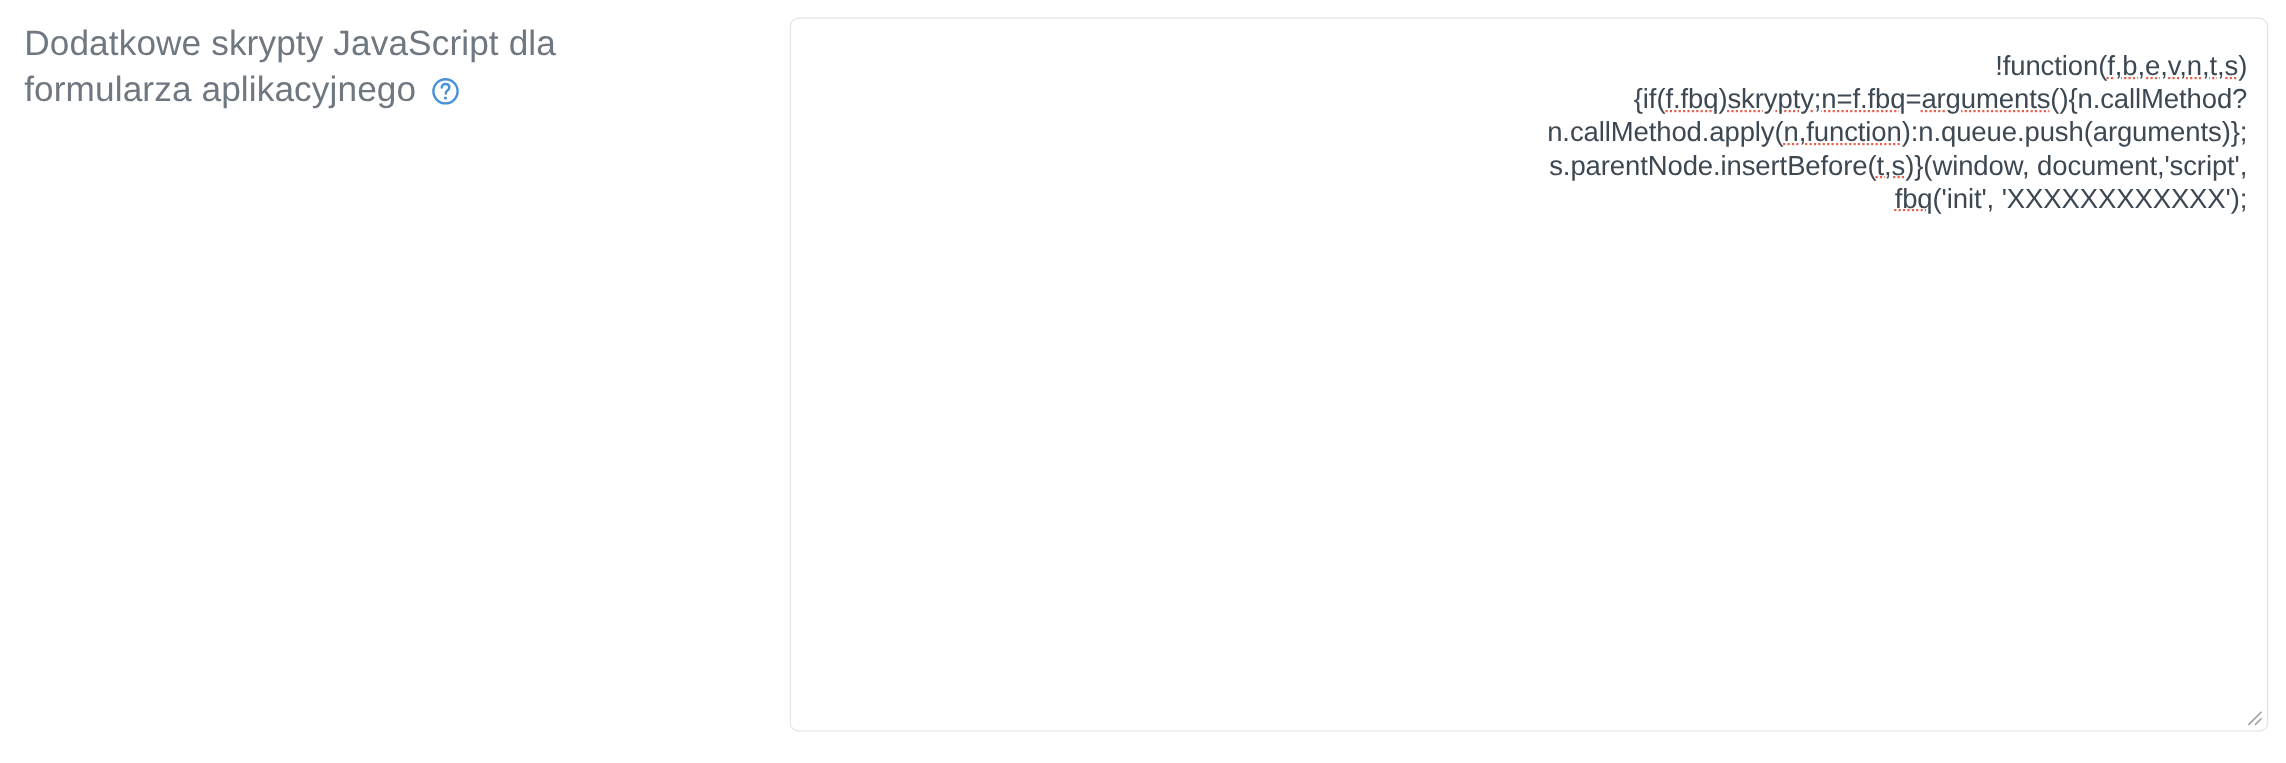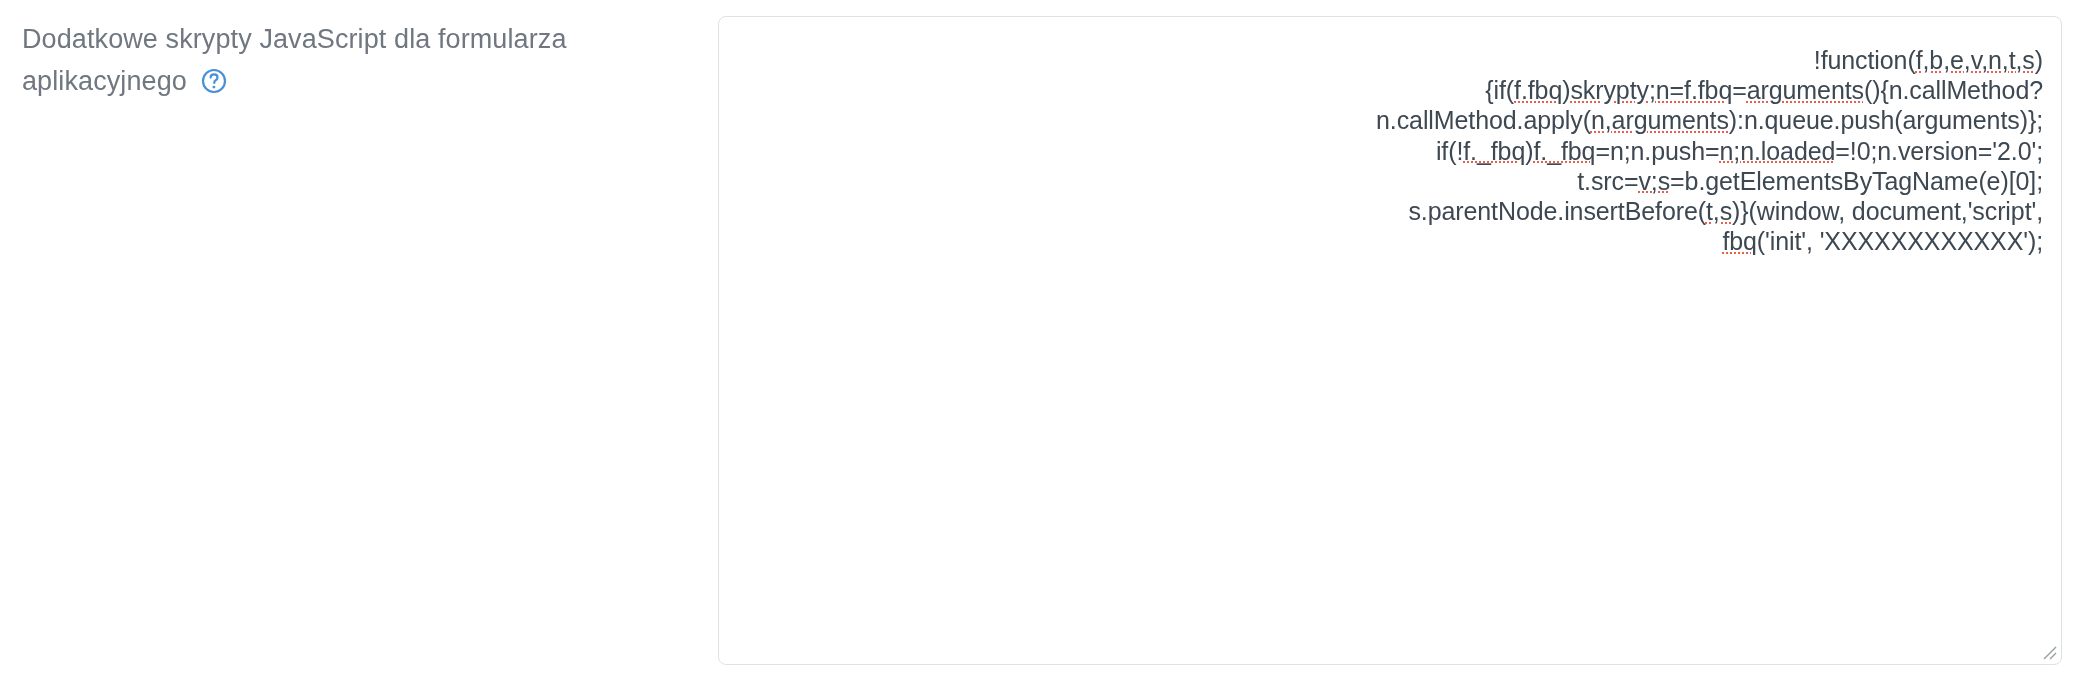--- a/index.html
+++ b/index.html
@@ -22,21 +22,21 @@
 
   
   .label-col {
     position: absolute;
     left: 22px;
     top: 18px;
     width: 600px;
   }
   .field-label {
     display: inline;
-    font-size: 27px;
+    font-size: 32px;
     line-height: 42px;
     color: #6f7780;
     font-weight: 400;
     letter-spacing: 0.1px;
   }
   .help-icon {
     display: inline-block;
     vertical-align: -4px;
     margin-left: 14px;
     width: 26px;
@@ -103,23 +103,21 @@
         <path d="M9.6 9.6c0-1.9 1.6-3.2 3.5-3.2 1.9 0 3.4 1.2 3.4 3 0 1.6-1 2.3-2 3-0.8 0.6-1.2 1.1-1.2 2.1v0.5" fill="none" stroke="#4a90d9" stroke-width="2.2" stroke-linecap="round"></path>
         <circle cx="12.9" cy="19.1" r="1.45" fill="#4a90d9"></circle>
       </svg>
     </span>
   </div>
 
   <div class="code-area">
     <div class="code-inner">
       <div class="code-line">!function(<span class="sp">f,b,e,v,n,t,s</span>)</div>
       <div class="code-line">{if(<span class="sp">f.fbq</span>)<span class="sp">skrypty;n=f.fbq</span>=<span class="sp">arguments</span>(){n.callMethod?</div>
-      <div class="code-line">n.callMethod.apply(<span class="sp">n,arguments</span>):n.queue.push(arguments)};</div>
-      <div class="code-line">if(!<span class="sp">f._fbq</span>)<span class="sp">f._fbq</span>=n;n.push=<span class="sp">n;n.loaded</span>=!0;n.version='2.0';</div>
-      <div class="code-line">t.src=<span class="sp">v;s</span>=b.getElementsByTagName(e)[0];</div>
+      <div class="code-line">n.callMethod.apply(<span class="sp">n,function</span>):n.queue.push(arguments)};</div>
       <div class="code-line">s.parentNode.insertBefore(<span class="sp">t,s</span>)}(window, document,'script',</div>
       <div class="code-line"><span class="sp">fbq</span>('init', 'XXXXXXXXXXXX');</div>
     </div>
 
     <div class="resize-grip">
       <svg width="18" height="18" viewBox="0 0 18 18" aria-hidden="true">
         <line x1="17" y1="5" x2="5" y2="17" stroke="#9aa0a6" stroke-width="1.4"></line>
         <line x1="17" y1="11" x2="11" y2="17" stroke="#9aa0a6" stroke-width="1.4"></line>
       </svg>
     </div>

